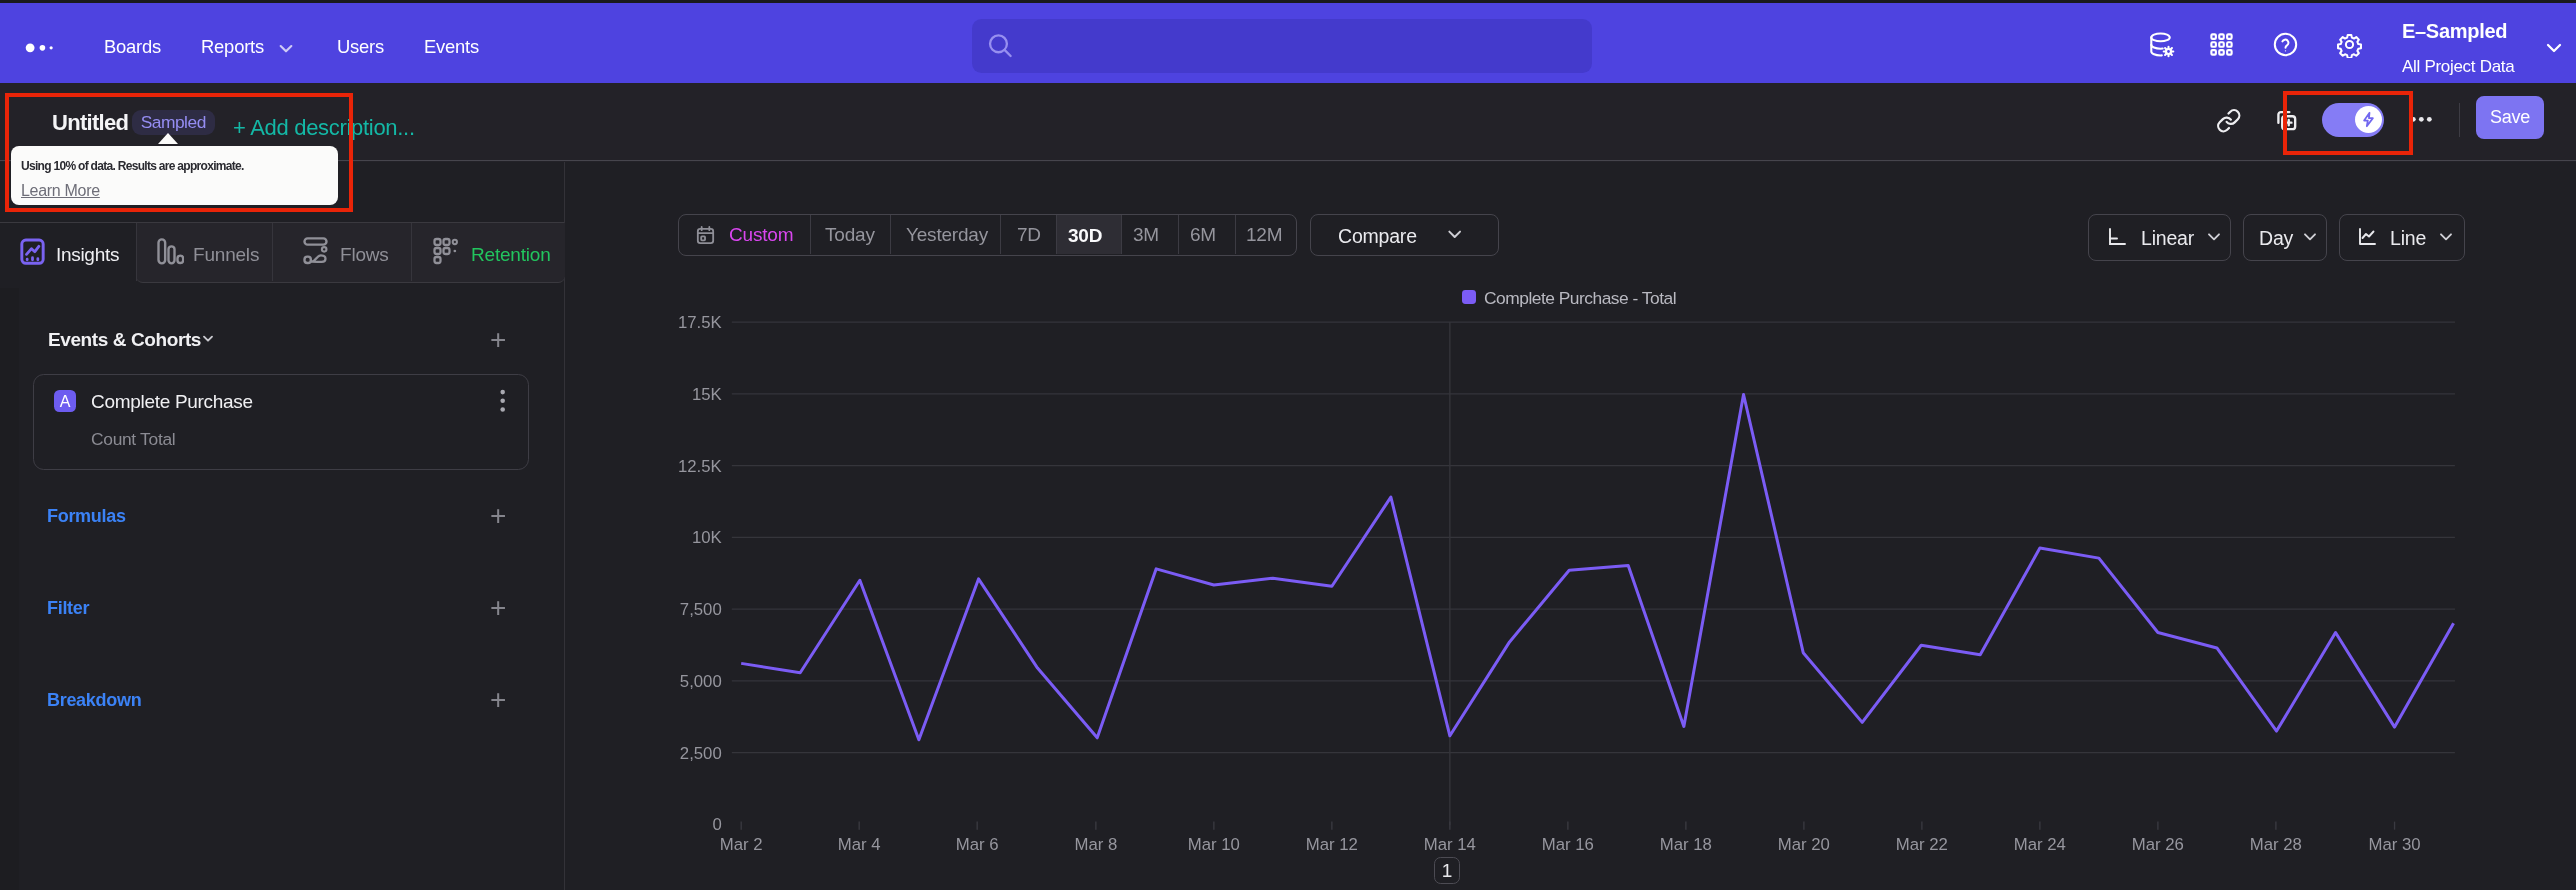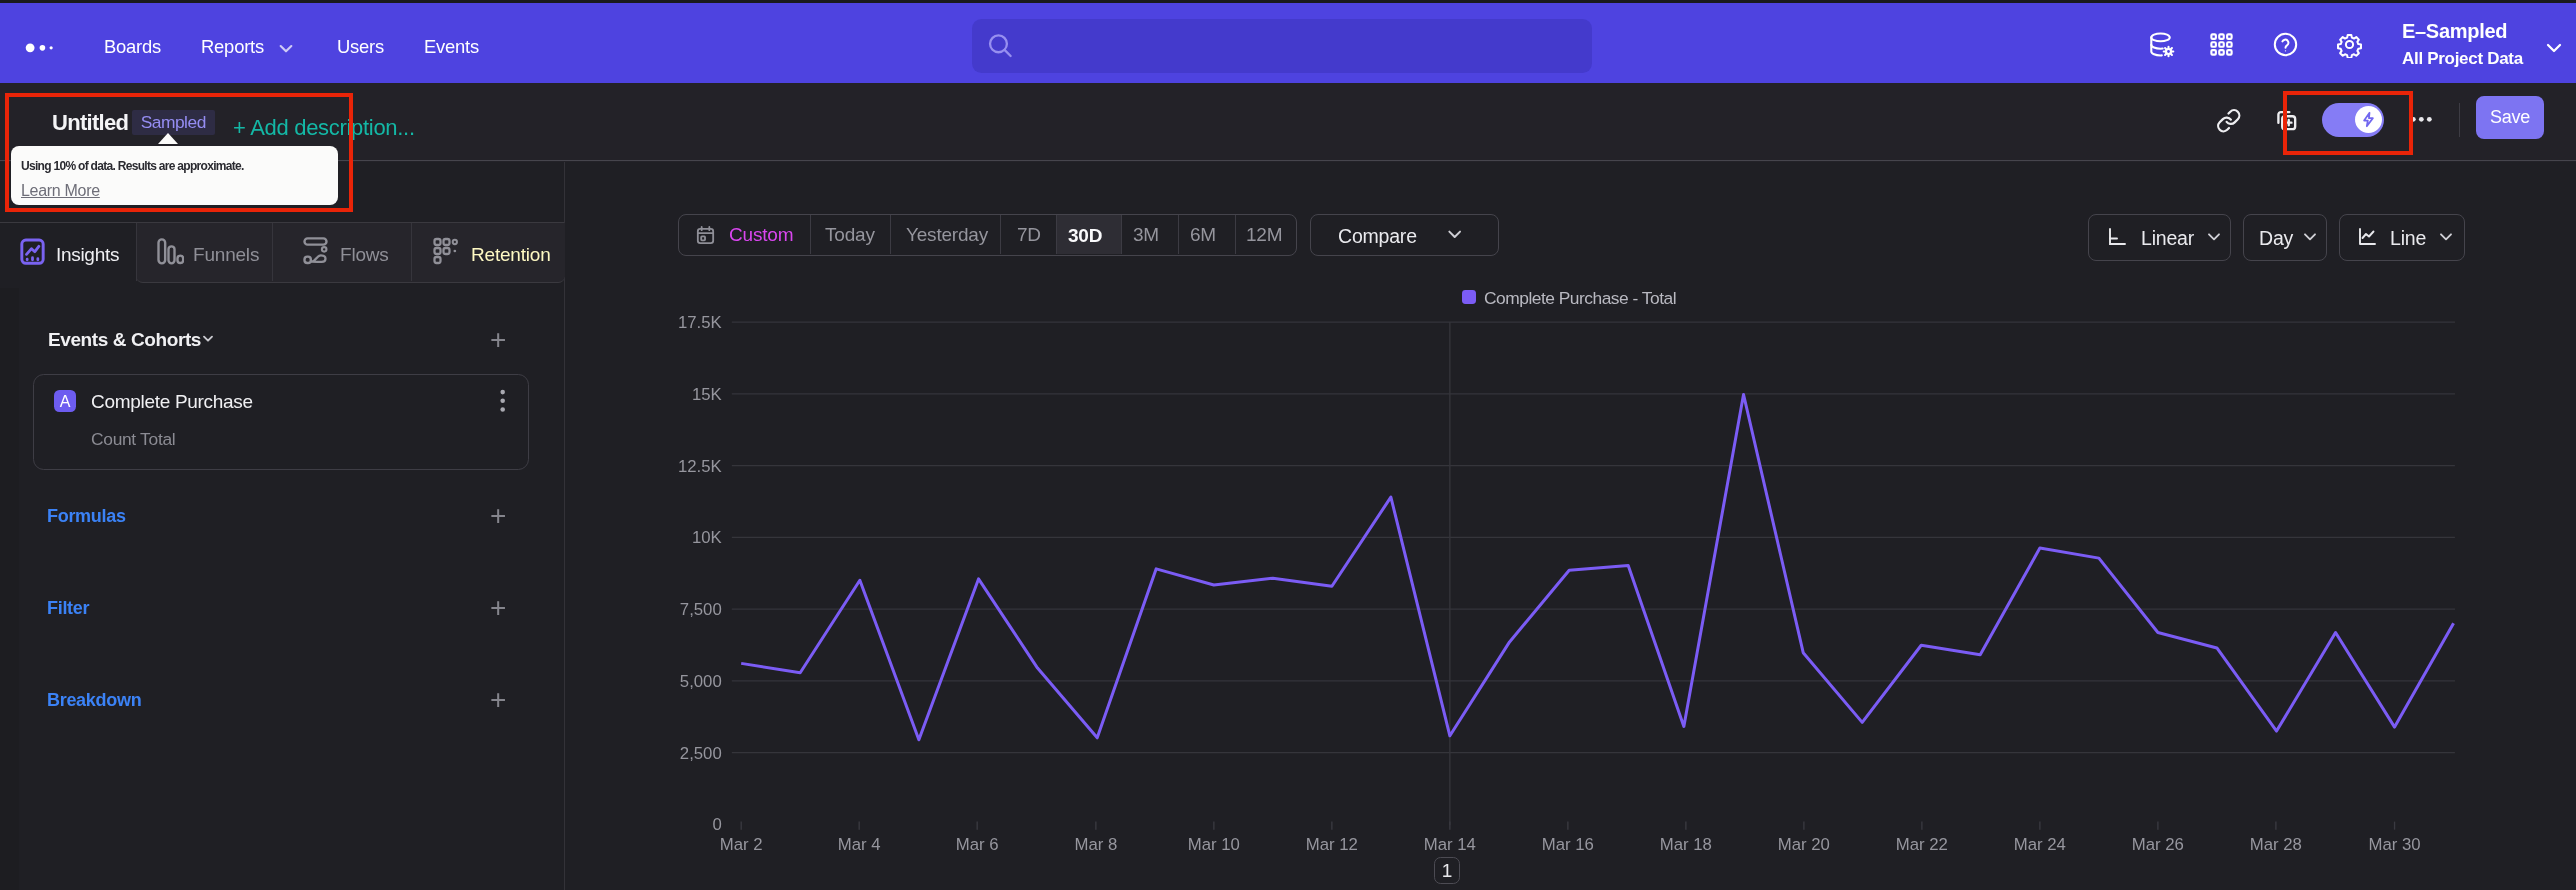--- a/index.html
+++ b/index.html
@@ -67,29 +67,29 @@
     <circle cx="12" cy="12" r="9.5"></circle>
     <path d="M9.3 9.2 a2.8 2.8 0 1 1 4 3.6 c-.8.6-1.3 1-1.3 2"></path>
     <circle cx="12" cy="17.6" r="0.6" fill="#fff" stroke="none"></circle>
   </svg>
   <svg class="abs" style="left:2336px;top:28px;width:27px;height:27px" viewBox="0 0 24 24" fill="none" stroke="#fff" stroke-width="1.8" stroke-linejoin="round">
     <path d="M10.4 3.5 h3.2 l.5 2.4 1.9.8 2-1.3 2.3 2.3-1.3 2 .8 1.9 2.4.5 v3.2 l-2.4.5-.8 1.9 1.3 2-2.3 2.3-2-1.3-1.9.8-.5 2.4 h-3.2 l-.5-2.4-1.9-.8-2 1.3-2.3-2.3 1.3-2-.8-1.9-2.4-.5 v-3.2 l2.4-.5.8-1.9-1.3-2 2.3-2.3 2 1.3 1.9-.8z"></path>
     <circle cx="12" cy="12" r="3.2"></circle>
   </svg>
   <div class="abs" style="left:2402px;top:17px;width:134px;color:#fff">
     <div style="font-size:20px;font-weight:700;letter-spacing:-0.3px;white-space:nowrap">E–Sampled</div>
-    <div style="font-size:17px;font-weight:700;letter-spacing:-0.3px;margin-top:6px;white-space:nowrap">All Project Data</div>
+    <div style="font-size:17px;font-weight:400;letter-spacing:-0.3px;margin-top:14px;white-space:nowrap">All Project Data</div>
   </div>
   <svg class="abs" style="left:2544px;top:38px;width:20px;height:14.8px" viewBox="0 0 30 22">
     <path d="M6 6 L15 15 L24 6" stroke="#fff" stroke-width="3.4" fill="none" stroke-linecap="round" stroke-linejoin="round"></path>
   </svg>
 </div>
 <div id="row2">
   <span class="abs" style="left:52px;top:27px;font-size:22px;font-weight:700;letter-spacing:-0.7px;color:#f4f4f6">Untitled</span>
-  <div class="abs" style="left:132px;top:27px;height:25px;padding:0 8.7px;background:#2e2c44;border-radius:2px;line-height:25px;font-size:17.4px;letter-spacing:-0.5px;color:#958df2">Sampled</div>
+  <div class="abs" style="left:132px;top:27px;height:25px;padding:0 8.7px;background:#2e2c44;border-radius:9px;line-height:25px;font-size:17.4px;letter-spacing:-0.5px;color:#958df2">Sampled</div>
   <span class="abs" style="left:233px;top:32px;font-size:22px;letter-spacing:-0.3px;color:#14b8a6">+ Add description...</span>
 
   <svg class="abs" style="left:2216px;top:25px;width:25.5px;height:25.5px" viewBox="0 0 24 24" fill="none" stroke="#eeeef1" stroke-width="2.1" stroke-linecap="round" stroke-linejoin="round">
     <path d="M10 13a5 5 0 0 0 7.54.54l3-3a5 5 0 0 0-7.07-7.07l-1.72 1.71"></path>
     <path d="M14 11a5 5 0 0 0-7.54-.54l-3 3a5 5 0 0 0 7.07 7.07l1.71-1.71"></path>
   </svg>
 
   <svg class="abs" style="left:2273px;top:24px;width:27px;height:27px" viewBox="0 0 24 24" fill="none" stroke="#eeeef1" stroke-width="2.1" stroke-linecap="round" stroke-linejoin="round">
     <path d="M14.5 4.5 H7 a2.2 2.2 0 0 0-2.2 2.2 V14"></path>
     <rect x="8.2" y="8.2" width="11.5" height="11.5" rx="2.4"></rect>
@@ -152,21 +152,21 @@
 
 <svg class="abs" style="left:433px;top:237px;width:25px;height:28px" viewBox="0 0 37 42" fill="none" stroke="#909098" stroke-width="3.4">
   <rect x="2" y="3" width="9" height="9" rx="3"></rect>
     <rect x="15.5" y="3" width="9" height="9" rx="3"></rect>
     <circle cx="32.5" cy="7.5" r="3.2" stroke-width="3"></circle>
   <rect x="2" y="16.5" width="9" height="9" rx="3"></rect>
     <rect x="15.5" y="16.5" width="9" height="9" rx="3"></rect>
     <circle cx="32.5" cy="21" r="2" fill="#909098" stroke="none"></circle>
   <rect x="2" y="30" width="9" height="9" rx="3"></rect>
 </svg>
-<span class="abs" style="left:471px;top:244px;font-size:19px;letter-spacing:-0.2px;color:#fef9c3">Retention</span>
+<span class="abs" style="left:471px;top:244px;font-size:19px;letter-spacing:-0.2px;color:#22c55e">Retention</span>
 
 <span class="abs" style="left:48px;top:329px;font-size:19px;font-weight:700;letter-spacing:-0.4px;color:#f0f0f3">Events &amp; Cohorts</span>
 <svg class="abs" style="left:202px;top:335px;width:12px;height:8.7px" viewBox="0 0 18 13">
   <path d="M3 2.5 L9 8.5 L15 2.5" stroke="#c9c9cf" stroke-width="2.8" fill="none" stroke-linecap="round" stroke-linejoin="round"></path>
 </svg>
 <span class="plusicon" style="left:490px;top:324px">+</span>
 
 <div class="abs" style="left:33px;top:374px;width:496px;height:96px;border:1.3px solid #3e3d45;border-radius:10.7px"></div>
 <div class="abs" style="left:54px;top:390px;width:22px;height:22px;background:#6d5cf0;border-radius:5.4px;text-align:center;line-height:23px;font-size:16px;font-weight:500;color:#fff">A</div>
 <span class="abs" style="left:91px;top:391px;font-size:19px;font-weight:500;letter-spacing:-0.3px;color:#f0f0f3">Complete Purchase</span>

